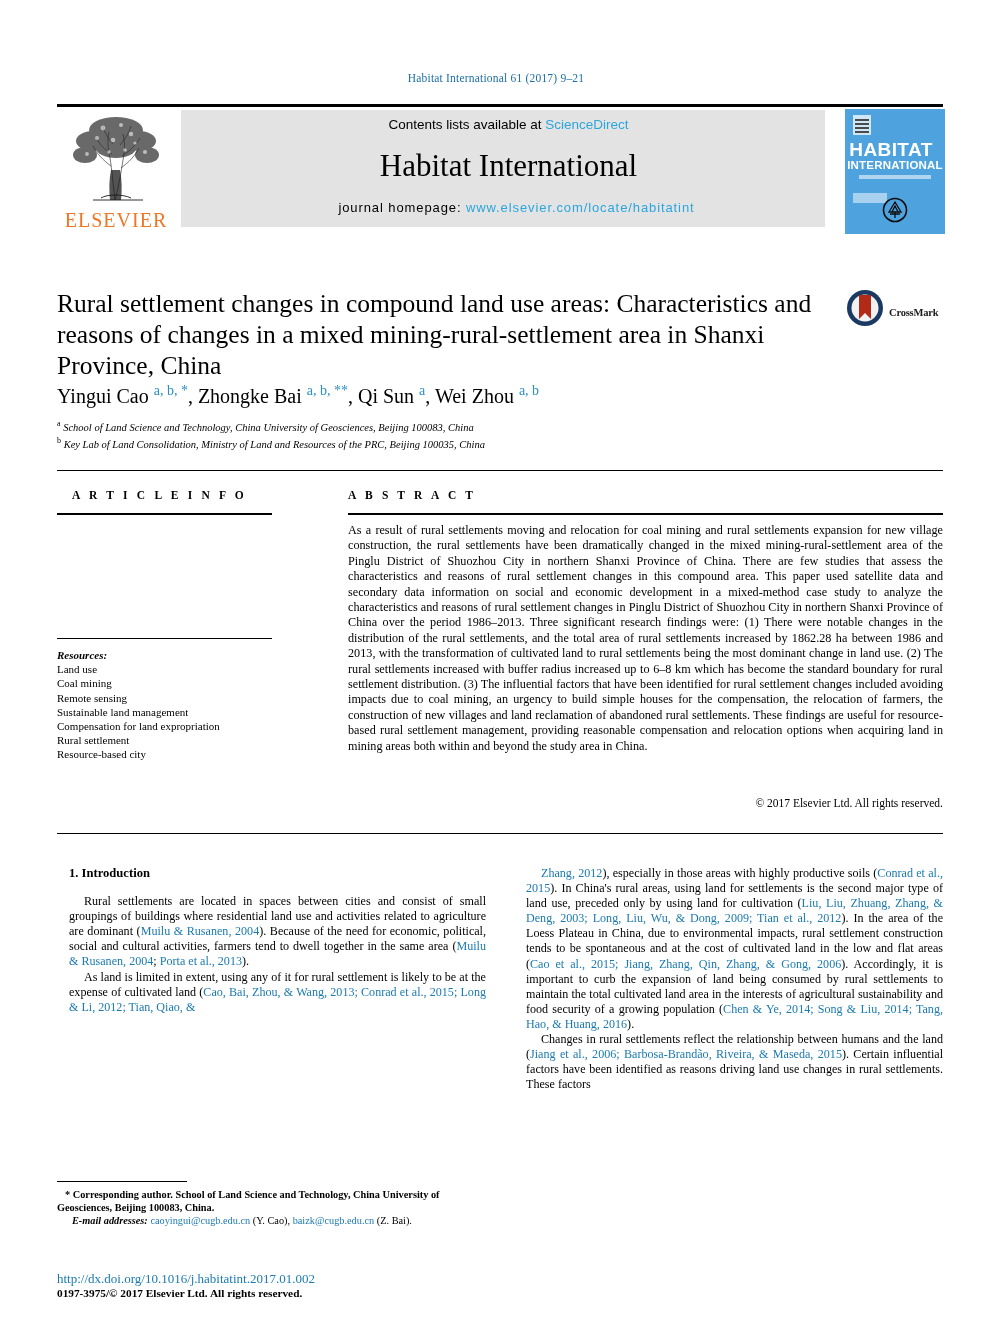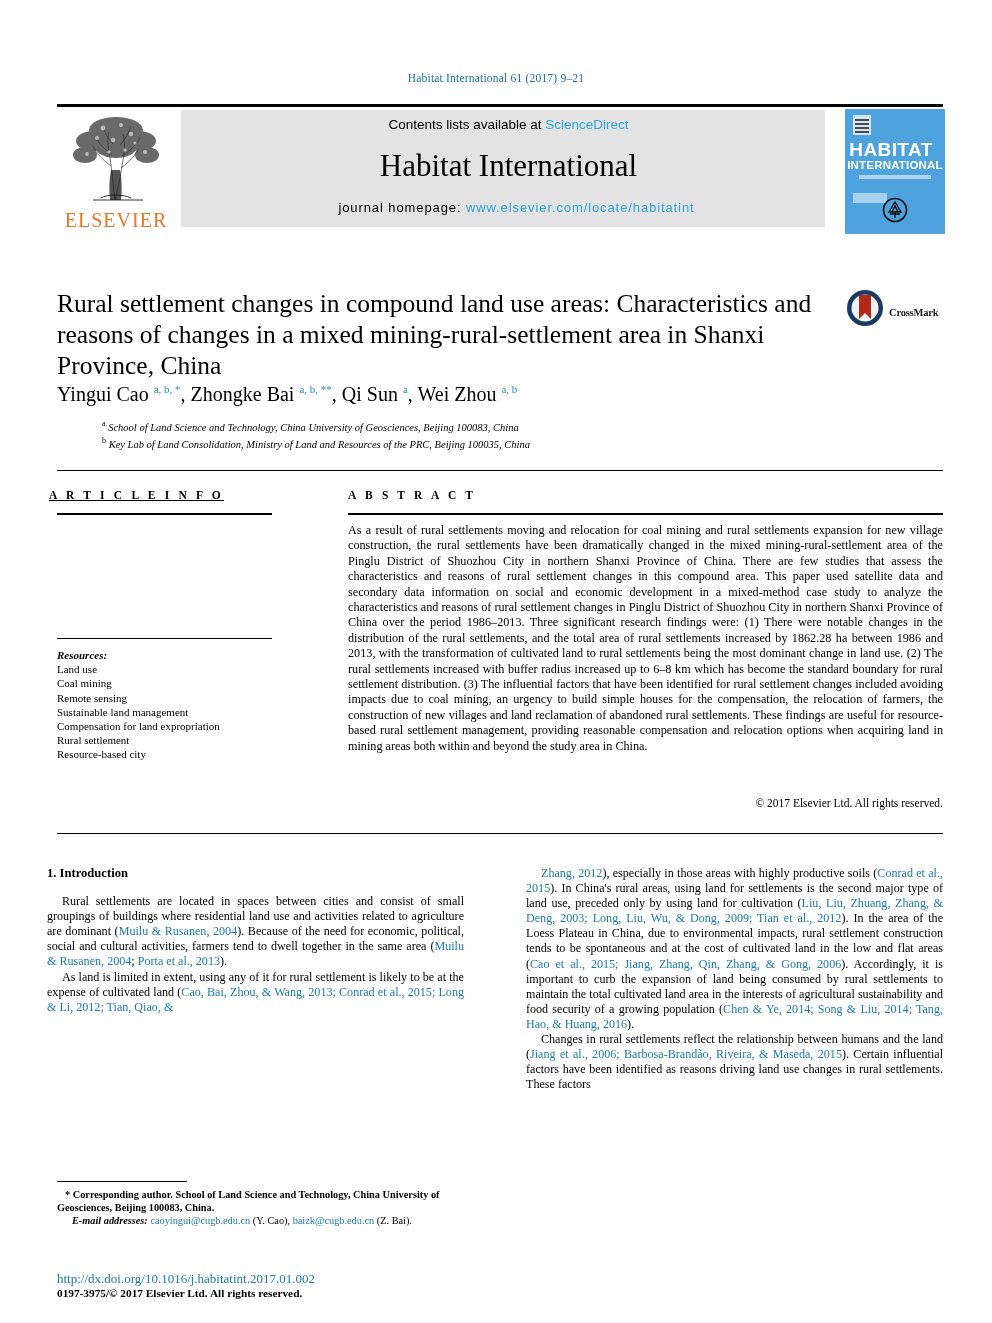--- a/index.html
+++ b/index.html
@@ -203,54 +203,53 @@
   .authors {
     position: absolute;
     left: 57px; top: 383px;
     width: 800px;
     font-family: "Liberation Serif", serif;
     font-size: 20px;
     color: #000;
   }
   .aff-mark {
     color: #2b8fc4;
-    font-size: 11px;
+    font-size: 14px;
     vertical-align: super;
     text-align: center;
   }
   .affiliations {
     position: absolute;
     left: 57px; top: 417px;
     width: 800px;
     font-size: 10.5px;
     font-style: italic;
     line-height: 13.5px;
     color: #000;
-    margin-left: 45px;
   }
   .affiliations sup {
     font-style: normal;
     font-size: 8px;
   }
 
   
   .info-rule-top {
     position: absolute;
     left: 57px; top: 470px;
     width: 886px; height: 1px;
     background: #000;
   }
   .sec-label {
     position: absolute;
     font-family: "Liberation Serif", serif;
     font-size: 11.5px;
     font-weight: bold;
     letter-spacing: 3.2px;
   }
-  .label-info { left: 49px; top: 489px; text-decoration: underline; }
+  .label-info { left: 72px; top: 489px; }
   .label-abstract { left: 348px; top: 489px; }
   .rule-info {
     position: absolute;
     left: 57px; top: 513px;
     width: 215px; height: 1.6px;
     background: #000;
   }
   .rule-abstract {
     position: absolute;
     left: 348px; top: 513px;
@@ -307,21 +306,21 @@
 
   
   .col {
     position: absolute;
     top: 866px;
     width: 417px;
     font-size: 12.1px;
     line-height: 15.1px;
     text-align: justify;
   }
-  .col-left { left: 47px; font-family: Liberation Serif, serif; }
+  .col-left { left: 69px; font-family: Liberation Serif, serif; }
   .col-right { left: 526px; }
   .sec-head {
     font-weight: bold;
     font-size: 12.6px;
     margin: 0 0 13px 0;
   }
   .col p {
     margin: 0;
     text-indent: 15px;
   }

